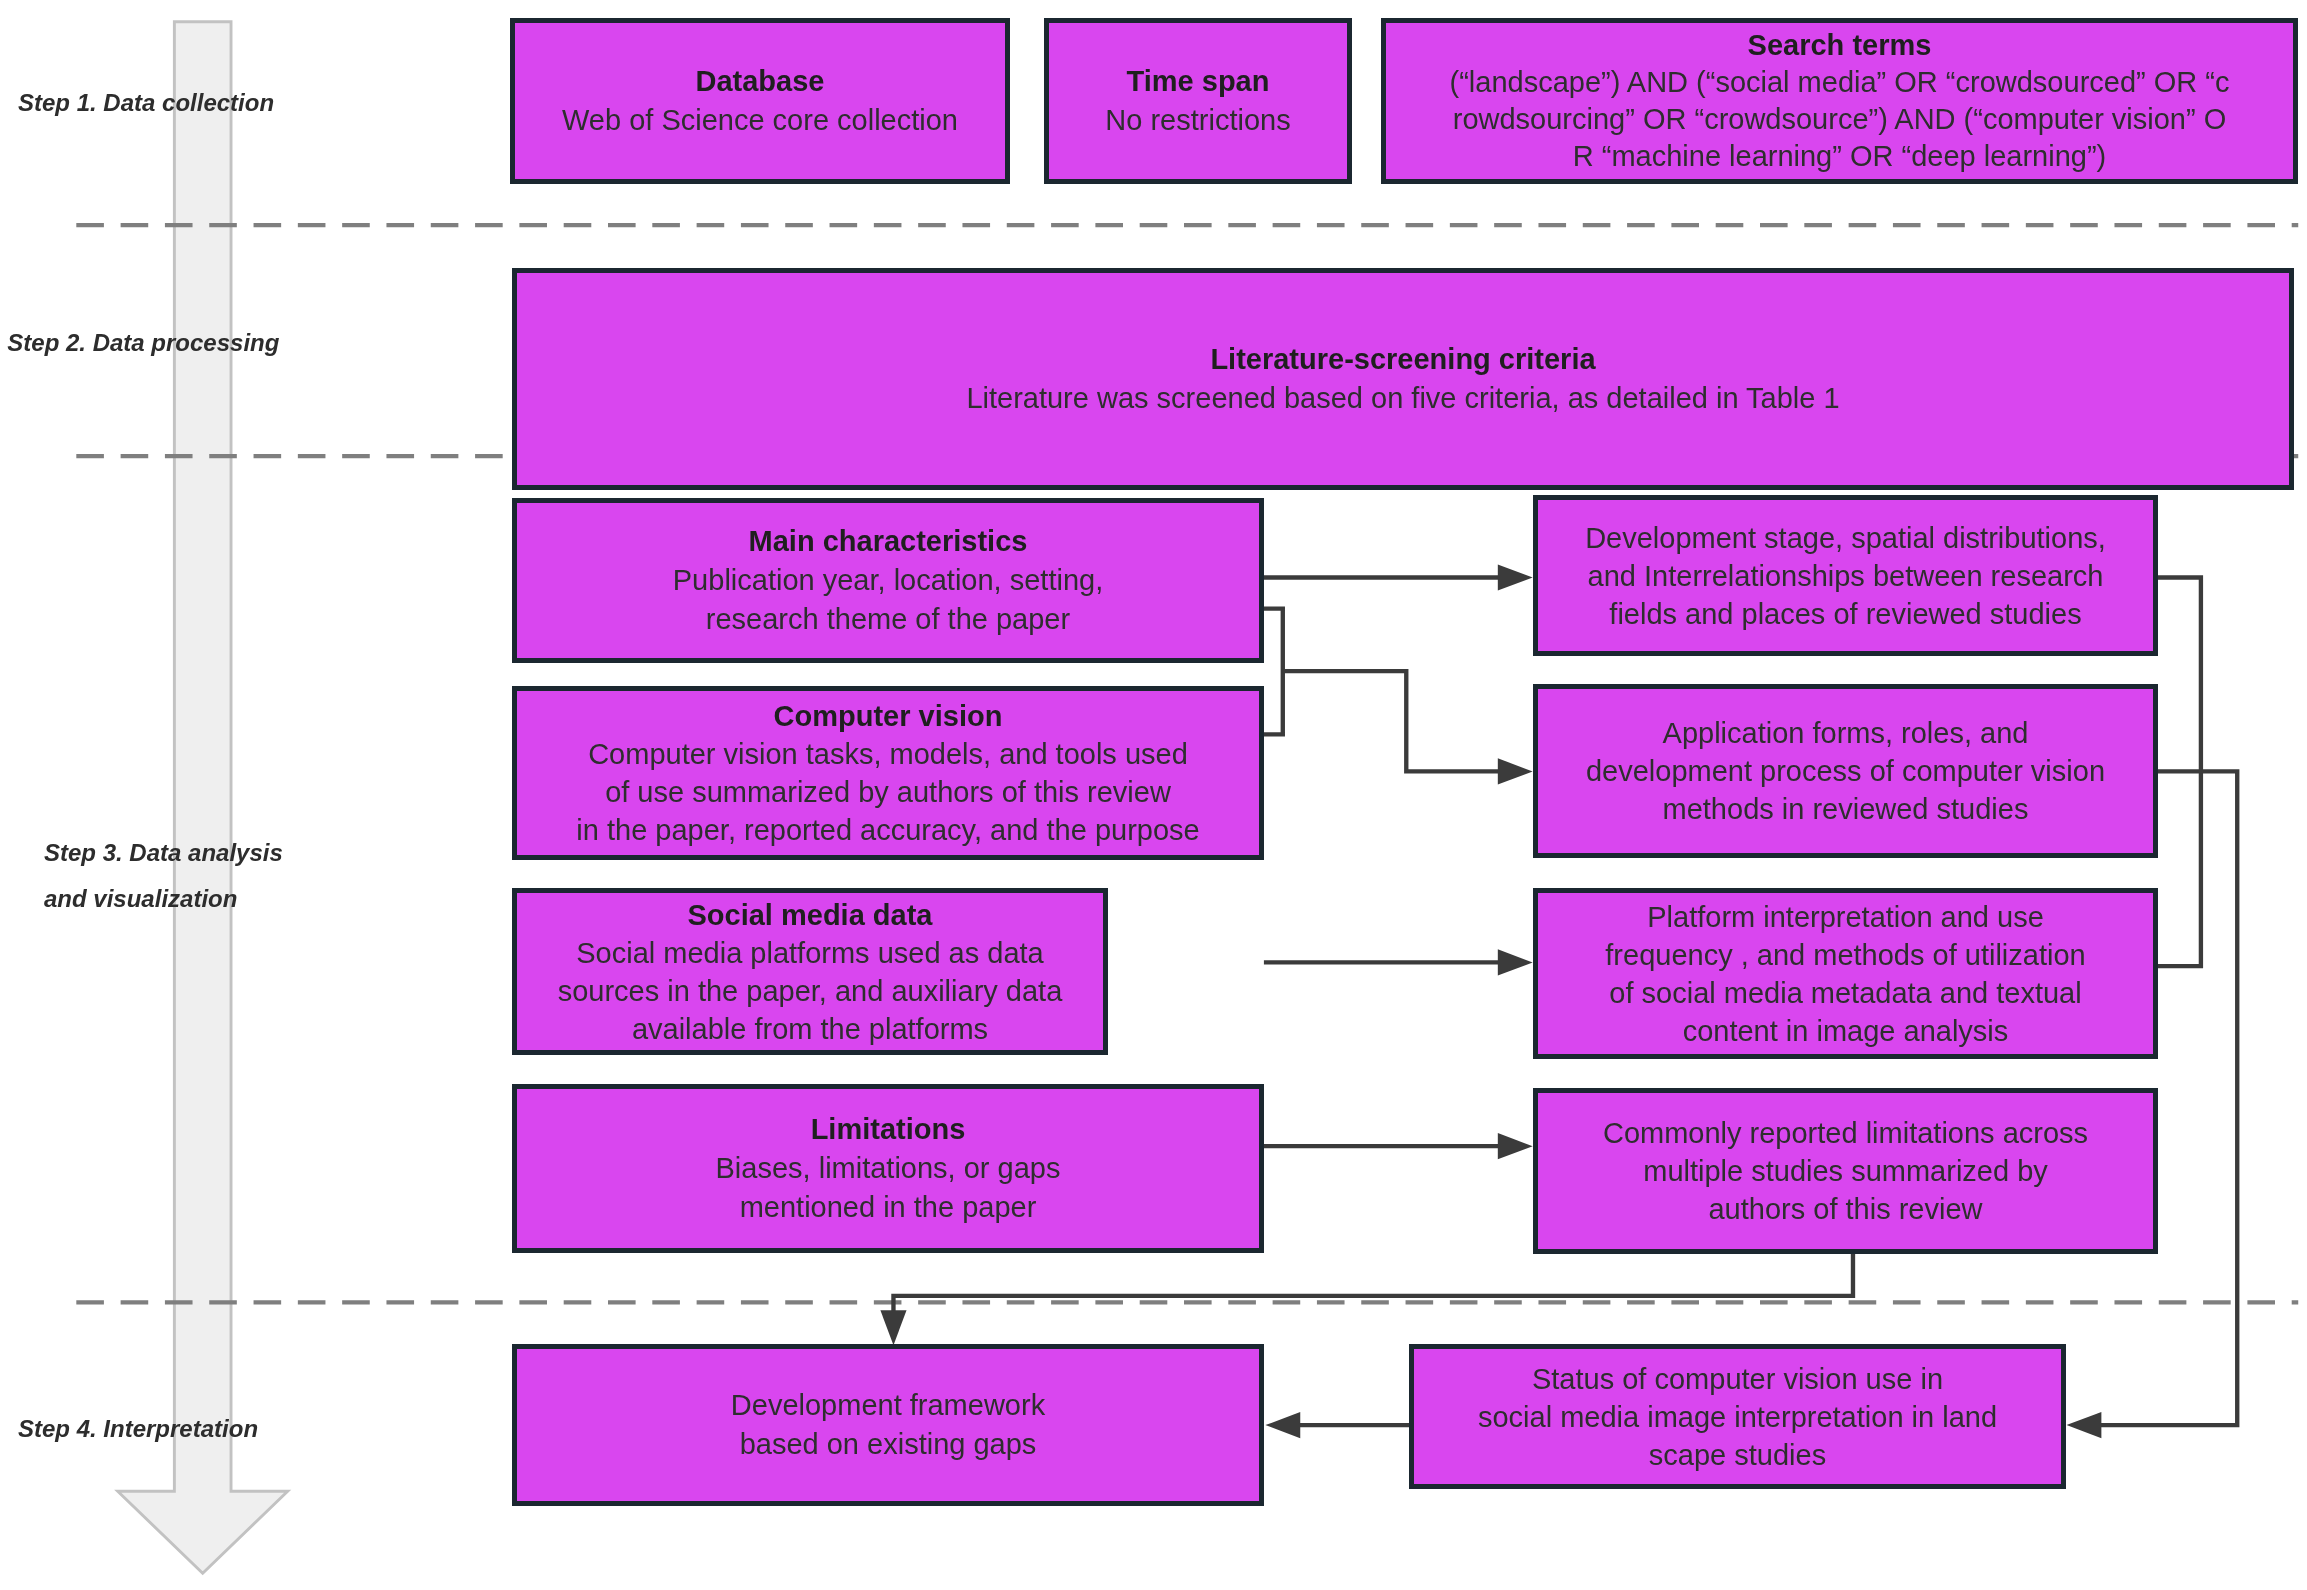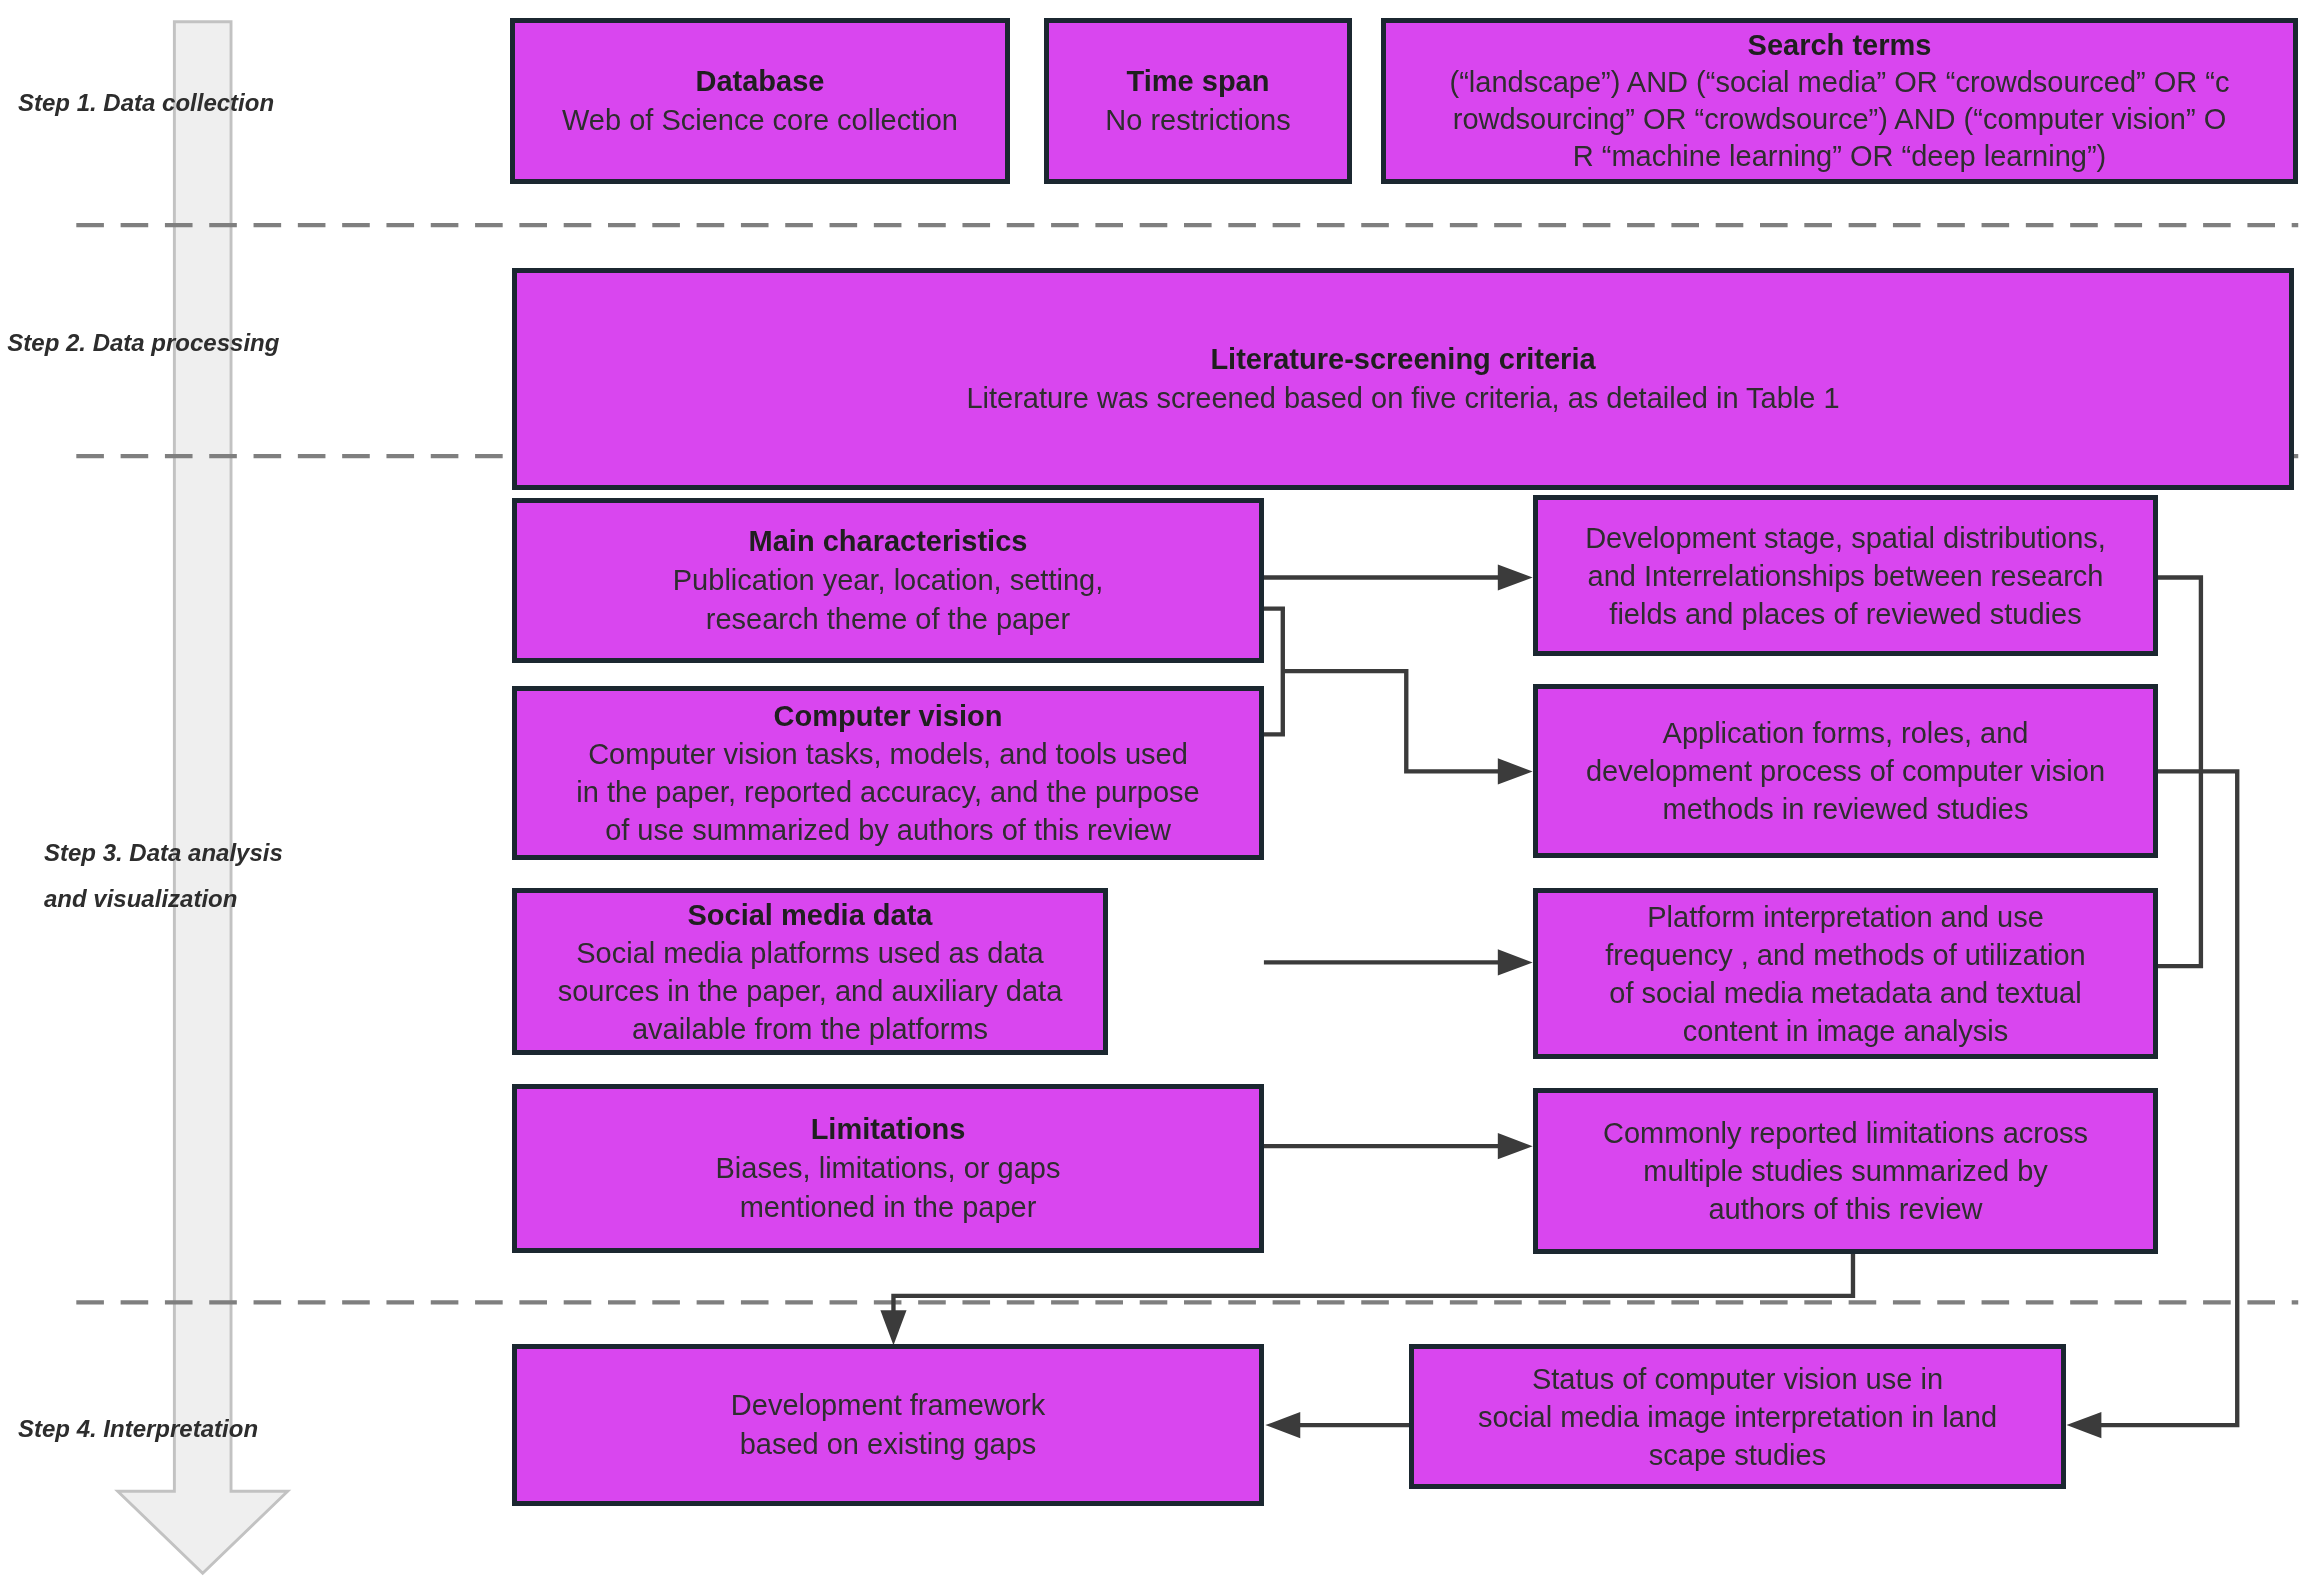--- a/index.html
+++ b/index.html
@@ -137,22 +137,22 @@
 
   <div class="box" style="left:512px;top:498px;width:752px;height:165px">
     <div class="t">Main characteristics</div>
     <div>Publication year, location, setting,</div>
     <div>research theme of the paper</div>
   </div>
 
   <div class="box" style="left:512px;top:686px;width:752px;height:174px;line-height:38px">
     <div class="t">Computer vision</div>
     <div>Computer vision tasks, models, and tools used</div>
+    <div>of use summarized by authors of this review</div>
     <div>in the paper, reported accuracy, and the purpose</div>
-    <div>of use summarized by authors of this review</div>
   </div>
 
   <div class="box" style="left:512px;top:888px;width:596px;height:167px;line-height:38px">
     <div class="t">Social media data</div>
     <div>Social media platforms used as data</div>
     <div>sources in the paper, and auxiliary data</div>
     <div>available from the platforms</div>
   </div>
 
   <div class="box" style="left:512px;top:1084px;width:752px;height:169px">

